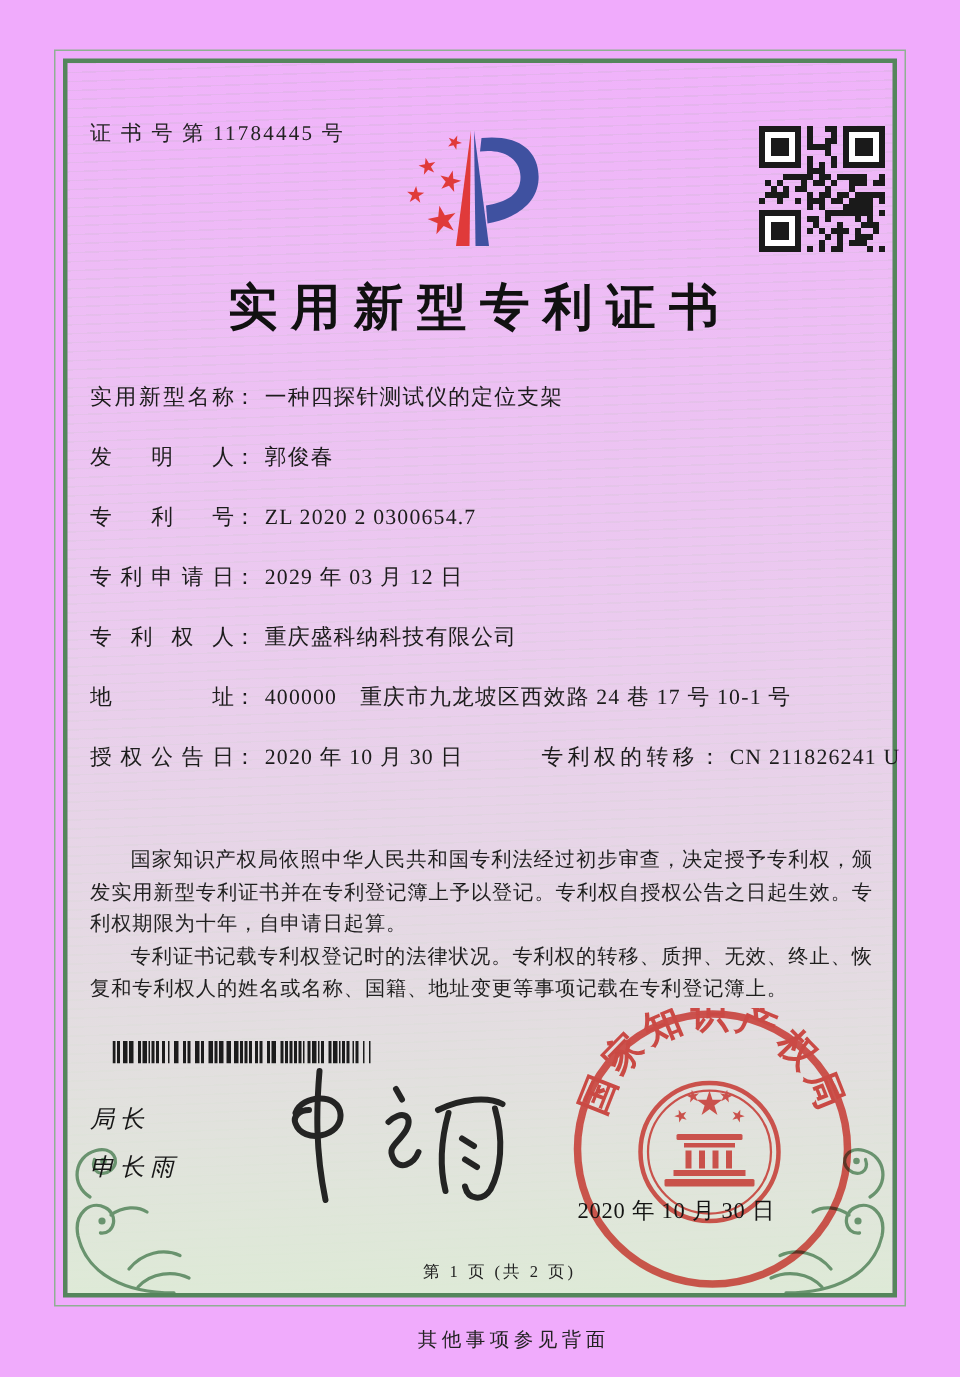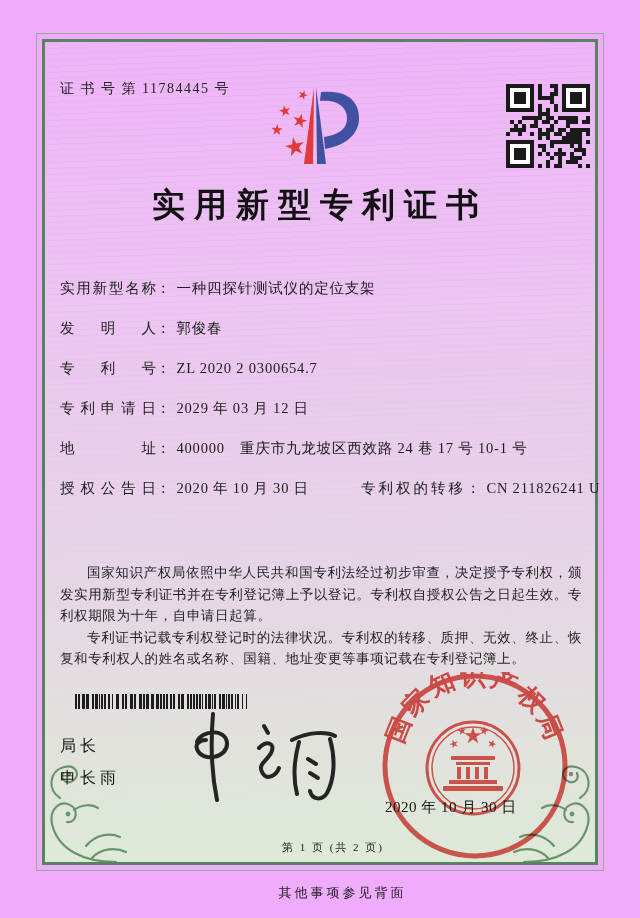--- a/index.html
+++ b/index.html
@@ -25,39 +25,39 @@
   .cert-no {
     position:absolute; left:60px; top:80px; font-size:14px; color:#222;
     letter-spacing:1.5px;
   }
   .logo { position:absolute; left:254px; top:84px; }
   .qr   { position:absolute; left:506px; top:84px; }
   .title {
     position:absolute; left:0; top:183px; width:100%; text-align:center;
     font-size:33px; font-weight:bold; color:#111; letter-spacing:9px;
   }
-  .fields { position:absolute; left:60px; top:255px; width:520px; font-size:14.5px; color:#1c1c1c;margin-top:23px; }
+  .fields { position:absolute; left:60px; top:255px; width:520px; font-size:14.5px; color:#1c1c1c; }
   .frow { position:relative; height:40px; line-height:20px; white-space:nowrap; }
   .flabel {
     display:inline-block; width:96px; text-align:justify; text-align-last:justify;
     vertical-align:top;
   }
   .fcolon { display:inline-block; margin-right:6px; }
   .fvalue { letter-spacing:0.8px; }
   .grant-no-part { margin-left:52px; }
   .grant-no-part .glabel { letter-spacing:3px; }
   .body-text {
     position:absolute; left:60px; top:562px; width:522px;
     font-size:13.5px; line-height:21.5px; color:#1f1f1f; letter-spacing:0.6px;
     text-align:justify;
   }
   .body-text p { text-indent:2em; margin:0; }
   
   .barcode { position:absolute; left:75px; top:694px; }
-  .director { position:absolute; left:60px; top:736px; font-size:16px; color:#171717; letter-spacing:4px; }
+  .director { position:absolute; left:60px; top:736px; font-size:16px; color:#171717; letter-spacing:4px;font-style:italic; }
   .director div { margin-bottom:11px; }
   .signature { position:absolute; left:180px; top:702px; }
   .seal { position:absolute; left:377px; top:672px; width:196px; height:200px; mix-blend-mode:multiply; }
   .seal-date {
     position:absolute; left:8px; top:126px; width:180px;
     font-size:15px; color:#161616; letter-spacing:0.5px; white-space:nowrap;
   }
   .page-info {
     position:absolute; left:0; top:840px; width:100%; text-align:center;
     font-size:11px; color:#222; letter-spacing:2px;padding-left:26px;
@@ -270,20 +270,23 @@
     <div class="frow">
       <span class="flabel">发明人</span><span class="fcolon">：</span><span class="fvalue">郭俊春</span>
     </div>
     <div class="frow">
       <span class="flabel">专利号</span><span class="fcolon">：</span><span class="fvalue">ZL 2020 2 0300654.7</span>
     </div>
     <div class="frow">
       <span class="flabel">专利申请日</span><span class="fcolon">：</span><span class="fvalue">2029 年 03 月 12 日</span>
     </div>
     <div class="frow">
+      <span class="flabel">专利权人</span><span class="fcolon">：</span><span class="fvalue">重庆盛科纳科技有限公司</span>
+    </div>
+    <div class="frow">
       <span class="flabel">地址</span><span class="fcolon">：</span><span class="fvalue">400000　重庆市九龙坡区西效路 24 巷 17 号 10-1 号</span>
     </div>
     <div class="frow">
       <span class="flabel">授权公告日</span><span class="fcolon">：</span><span class="fvalue">2020 年 10 月 30 日</span><span class="grant-no-part"><span class="glabel">专利权的转移</span><span class="fcolon">：</span><span class="fvalue">CN 211826241 U</span></span>
     </div>
   </div>
 
   <div class="body-text">
     <p>国家知识产权局依照中华人民共和国专利法经过初步审查，决定授予专利权，颁发实用新型专利证书并在专利登记簿上予以登记。专利权自授权公告之日起生效。专利权期限为十年，自申请日起算。</p>
     <p>专利证书记载专利权登记时的法律状况。专利权的转移、质押、无效、终止、恢复和专利权人的姓名或名称、国籍、地址变更等事项记载在专利登记簿上。</p>

